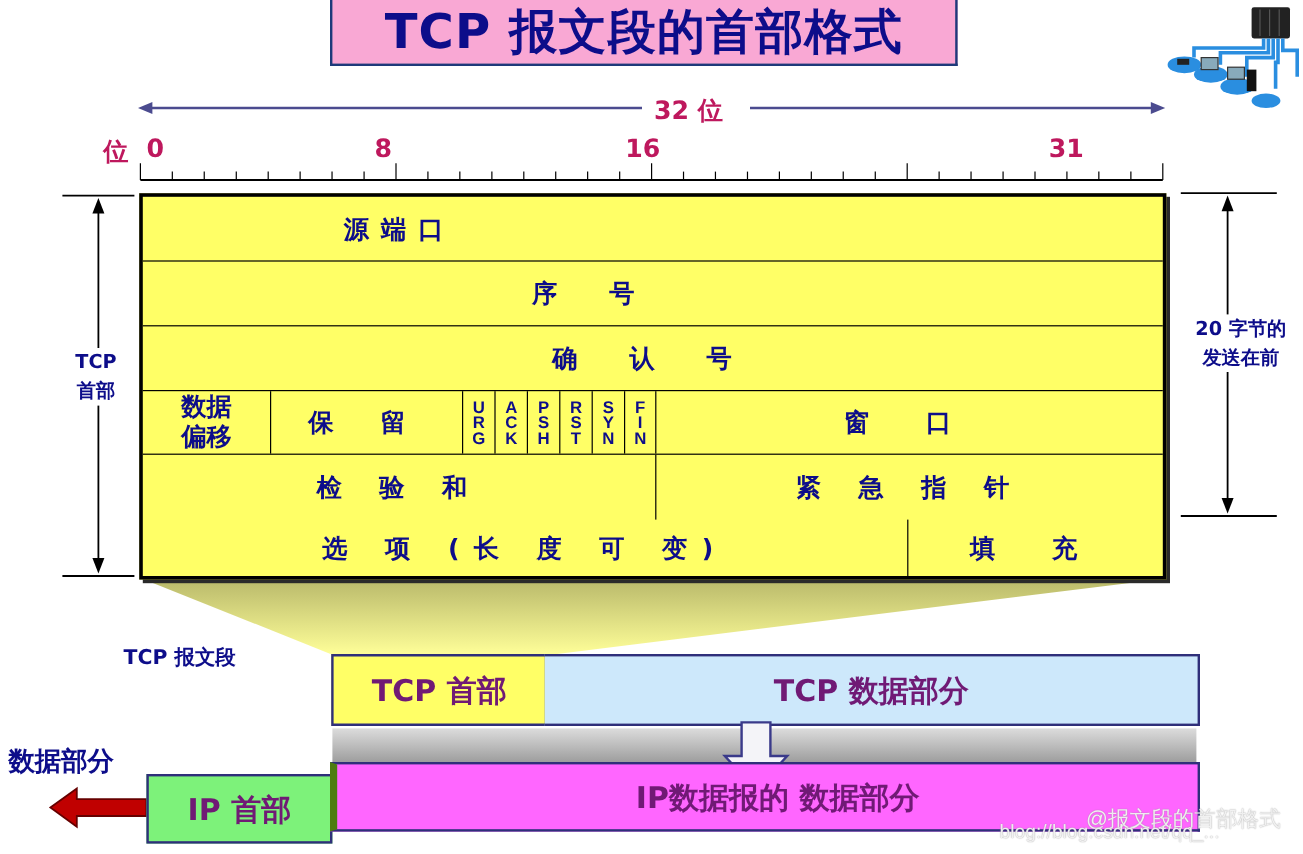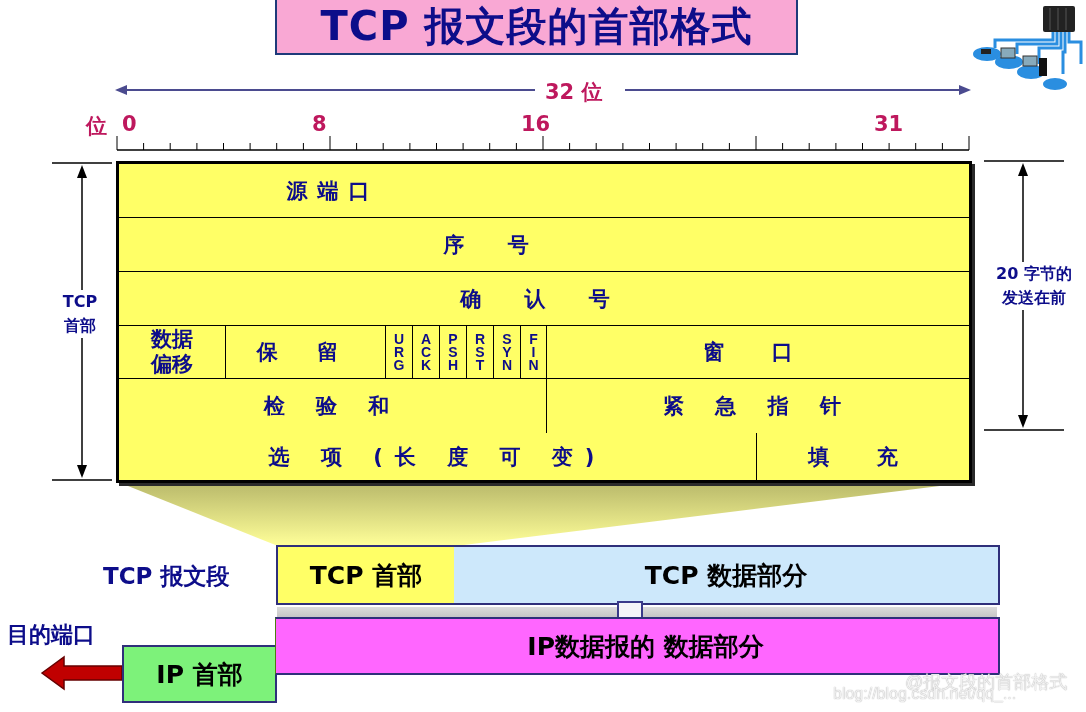--- a/index.html
+++ b/index.html
@@ -15,21 +15,21 @@
   .net-icon { left: 965px; top: 2px; width: 120px; height: 95px; }
   .bold { font-weight: bold; }
   .ruler-label { font-size: 21px; font-weight: bold; color: #be185d; }
   .grid { left: 116px; top: 161px; width: 856px; height: 322px; border: 3px solid #000; background: #ffff66; box-shadow: 3px 3px 0 #2a2a2a; padding-left: 16px; }
   .row { position: absolute; left: 0; width: 100%; border-bottom: 1.5px solid #000; display: flex; }
   .row:last-child { border-bottom: none; }
   .cell { height: 100%; display: flex; align-items: center; justify-content: center; font-size: 21px; font-weight: bold; color: #0d0d8a; letter-spacing: 10px; border-right: 1.5px solid #000; }
   .cell:last-child { border-right: none; }
   .flag { flex-direction: column; font-size: 14px; line-height: 13px; letter-spacing: 0; font-family: "Liberation Sans", sans-serif; }
   .side-label { font-size: 16px; font-weight: bold; color: #0d0d8a; text-align: center; line-height: 24px; background: #fff; }
-  .seg-box { border: 2.5px solid #2f2f7a; display: flex; align-items: center; justify-content: center; font-size: 25px; font-weight: bold; color: #000000; }
+  .seg-box { border: 2.5px solid #2f2f7a; display: flex; align-items: center; justify-content: center; font-size: 25px; font-weight: bold; color: #701a75; }
   .watermark { font-size: 17px; color: rgba(255,255,255,0.85); text-shadow: 0 0 1px #888; font-family: "Liberation Sans", sans-serif; }
 </style>
 </head>
 <body>
 
 <div class="abs title-box">TCP 报文段的首部格式</div>
 
 <svg class="abs net-icon" viewBox="0 0 120 95">
   <rect x="78" y="4" width="32" height="26" fill="#222" rx="2"></rect>
   <line x1="85" y1="6" x2="85" y2="28" stroke="#555" stroke-width="1"></line>
@@ -195,31 +195,31 @@
     <div class="cell" style="width:638px; letter-spacing:12px;">选 项 (长 度 可 变)</div>
     <div class="cell" style="width:212px; letter-spacing:20px;">填 充</div>
   </div>
 
   <div class="row" style="top:215px; height:54px;">
     <div class="cell" style="width:428px; letter-spacing:12px;">检 验 和</div>
     <div class="cell" style="width:422px; letter-spacing:12px;">紧 急 指 针</div>
   </div>
 </div>
 
-<div class="abs bold" style="left:103px; top:561px; font-size:23px; color:#0d0d8a;">TCP 报文段</div>
+<div class="abs bold" style="left:103px; top:536px; font-size:17px; color:#0d0d8a;">TCP 报文段</div>
 <div class="abs seg-box" style="left:276px; top:545px; width:179px; height:60px; background:#ffff66; border-right:1px solid #2f2f7a;">TCP 首部</div>
 <div class="abs seg-box" style="left:454px; top:545px; width:546px; height:60px; background:#cde8fb; border-left:none;">TCP 数据部分</div>
 
 <div class="abs" style="left:277px; top:607px; width:720px; height:37px; background:linear-gradient(#dcdcdc, #8a8a8a);"></div>
 
 <svg class="abs" style="left:600px; top:600px; width:60px; height:62px;">
   <polygon points="18,2 42,2 42,30 56,30 30,58 4,30 18,30" fill="#f4f4f8" stroke="#3a3a8a" stroke-width="2"></polygon>
 </svg>
 
-<div class="abs bold" style="left:7px; top:620px; font-size:22px; color:#0d0d8a;">目的端口</div>
+<div class="abs bold" style="left:7px; top:620px; font-size:22px; color:#0d0d8a;">数据部分</div>
 <svg class="abs" style="left:40px; top:655px; width:84px; height:36px;">
   <polygon points="2,18 24,2 24,11 82,11 82,25 24,25 24,34" fill="#c00000" stroke="#600" stroke-width="1.5"></polygon>
 </svg>
 <div class="abs seg-box" style="left:122px; top:645px; width:155px; height:58px; background:#7df27a;">IP 首部</div>
-<div class="abs seg-box" style="left:275px; top:617px; width:725px; height:58px; background:#ff66ff; border-left:1px solid #4d7c0f;padding-left:17px;">IP数据报的 数据部分</div>
+<div class="abs seg-box" style="left:275px; top:635px; width:725px; height:58px; background:#ff66ff; border-left:6px solid #4d7c0f;padding-left:17px;">IP数据报的 数据部分</div>
 
 <div class="abs watermark" style="left:905px; top:670px; font-size:18px;">@报文段的首部格式</div>
 <div class="abs watermark" style="left:833px; top:685px; font-size:16px;">blog://blog.csdn.net/qq_...</div>
 
 </body></html>

